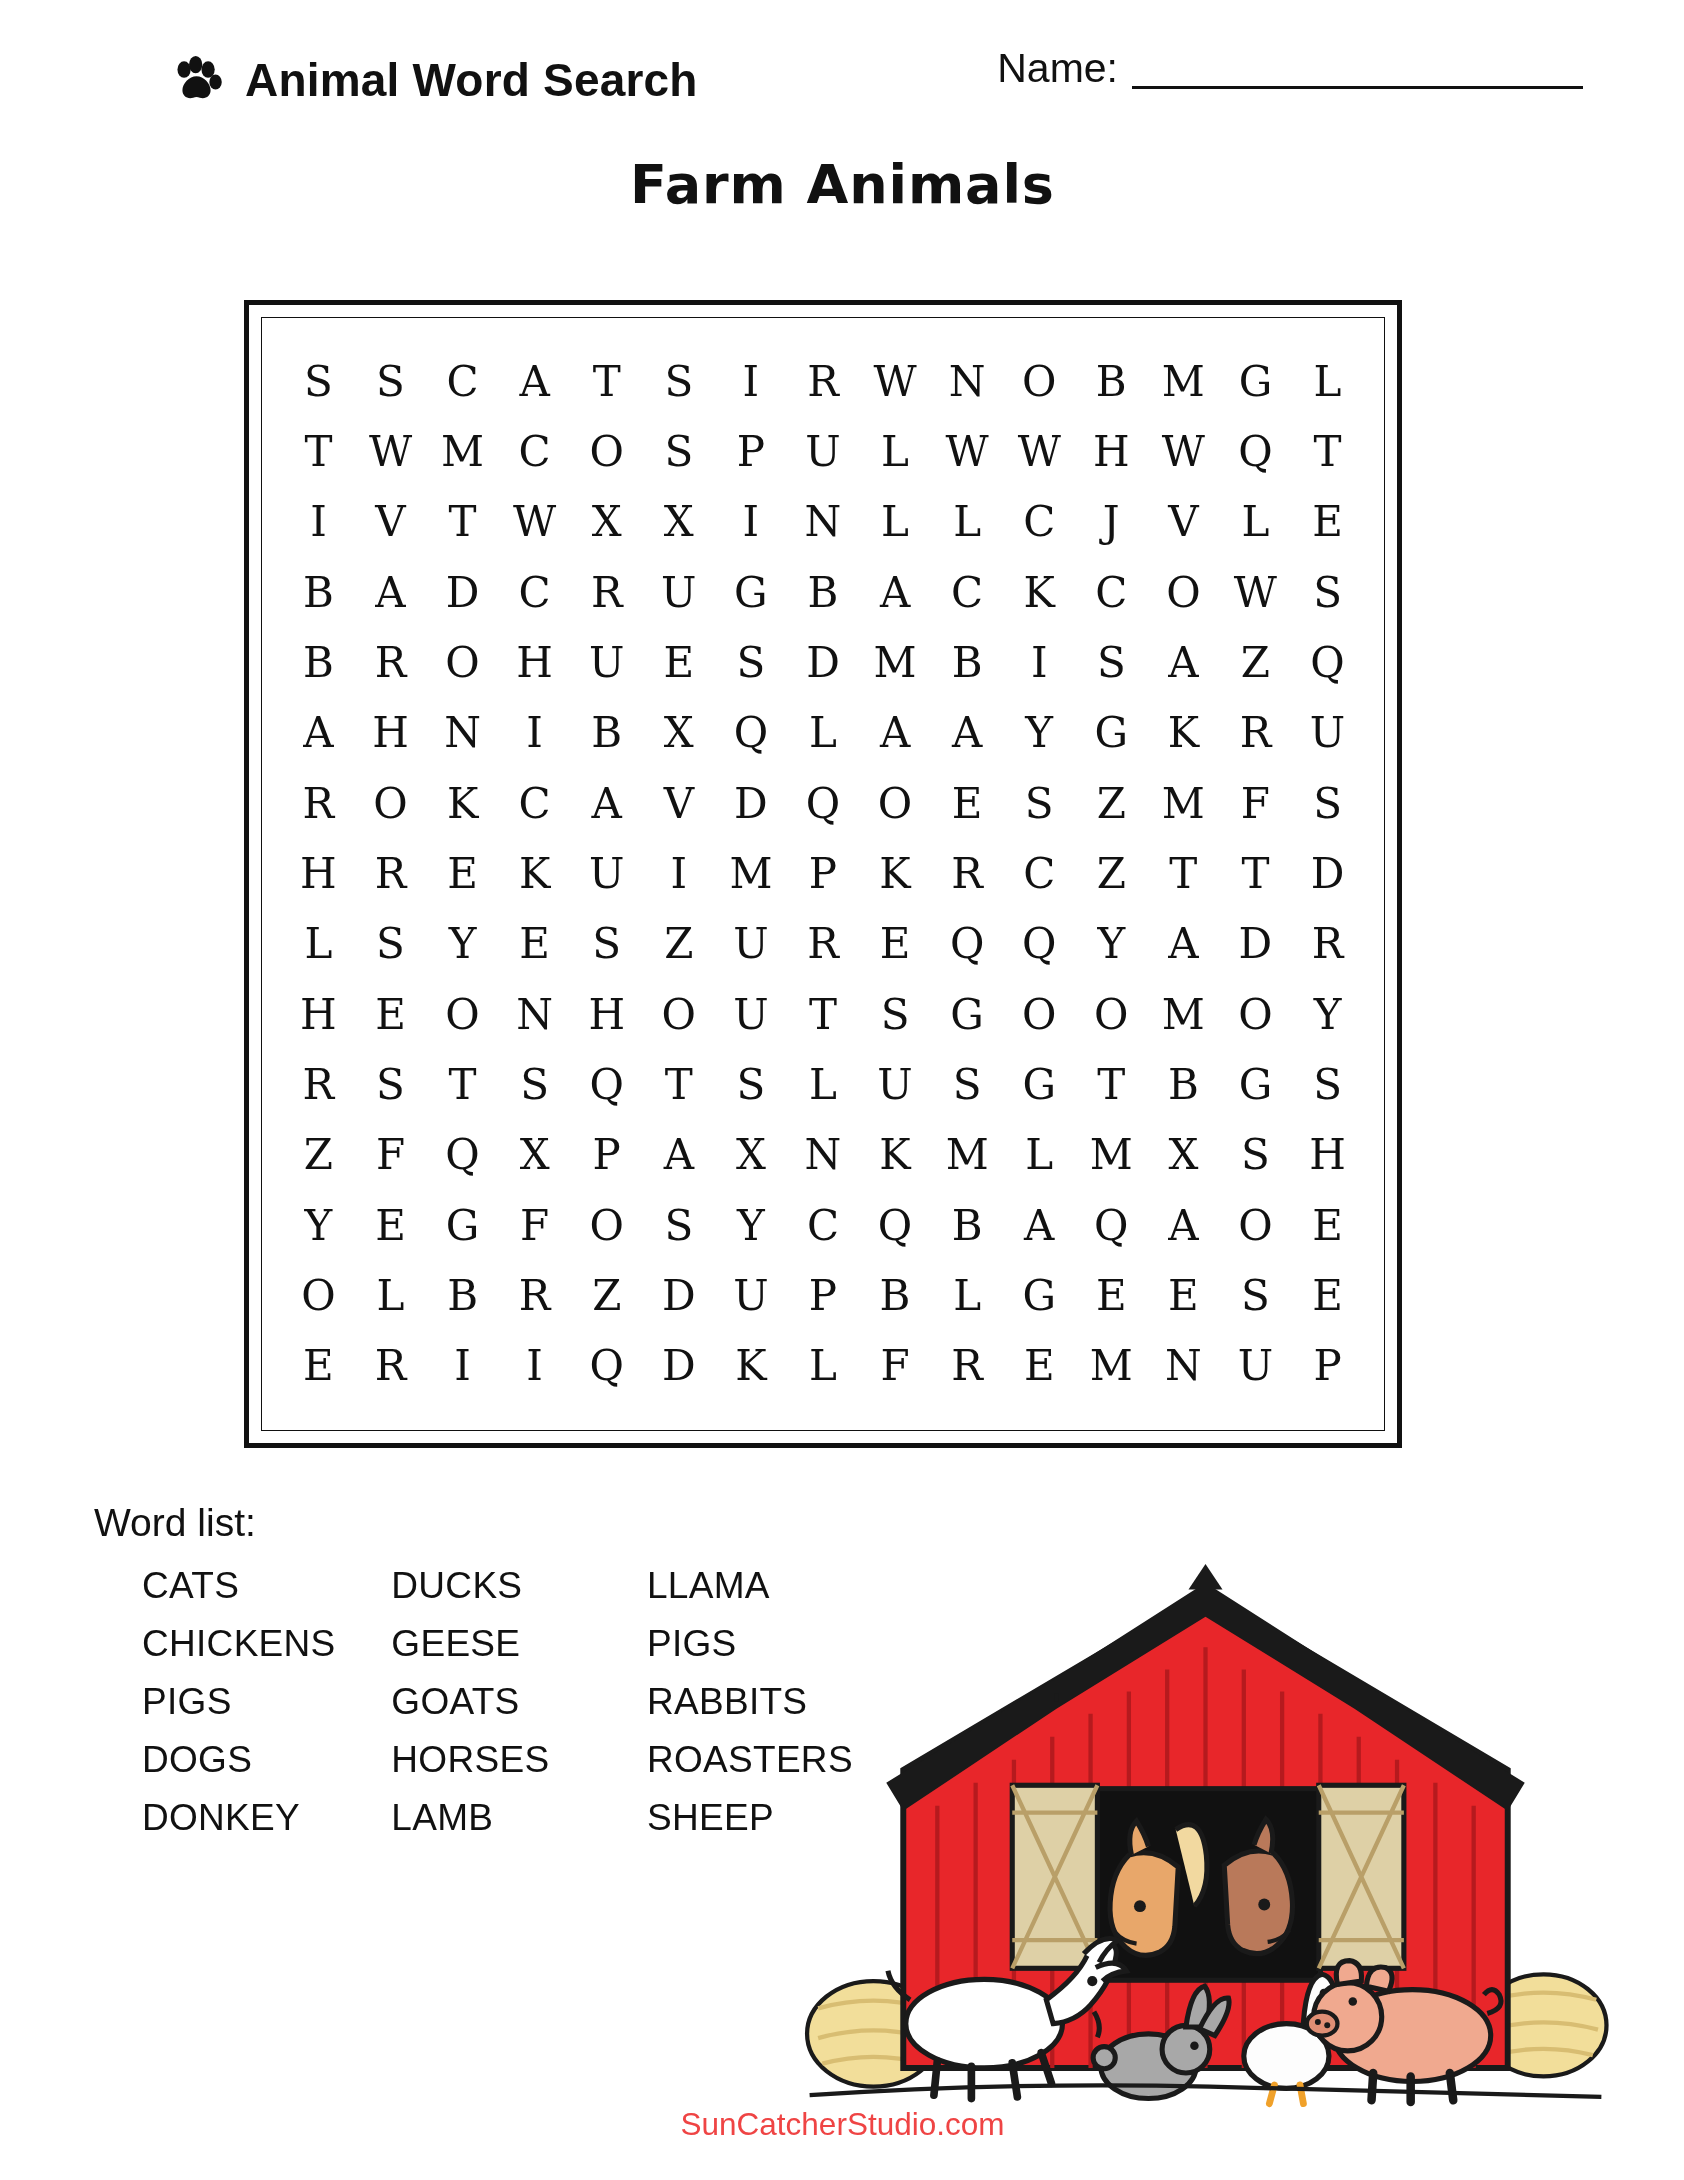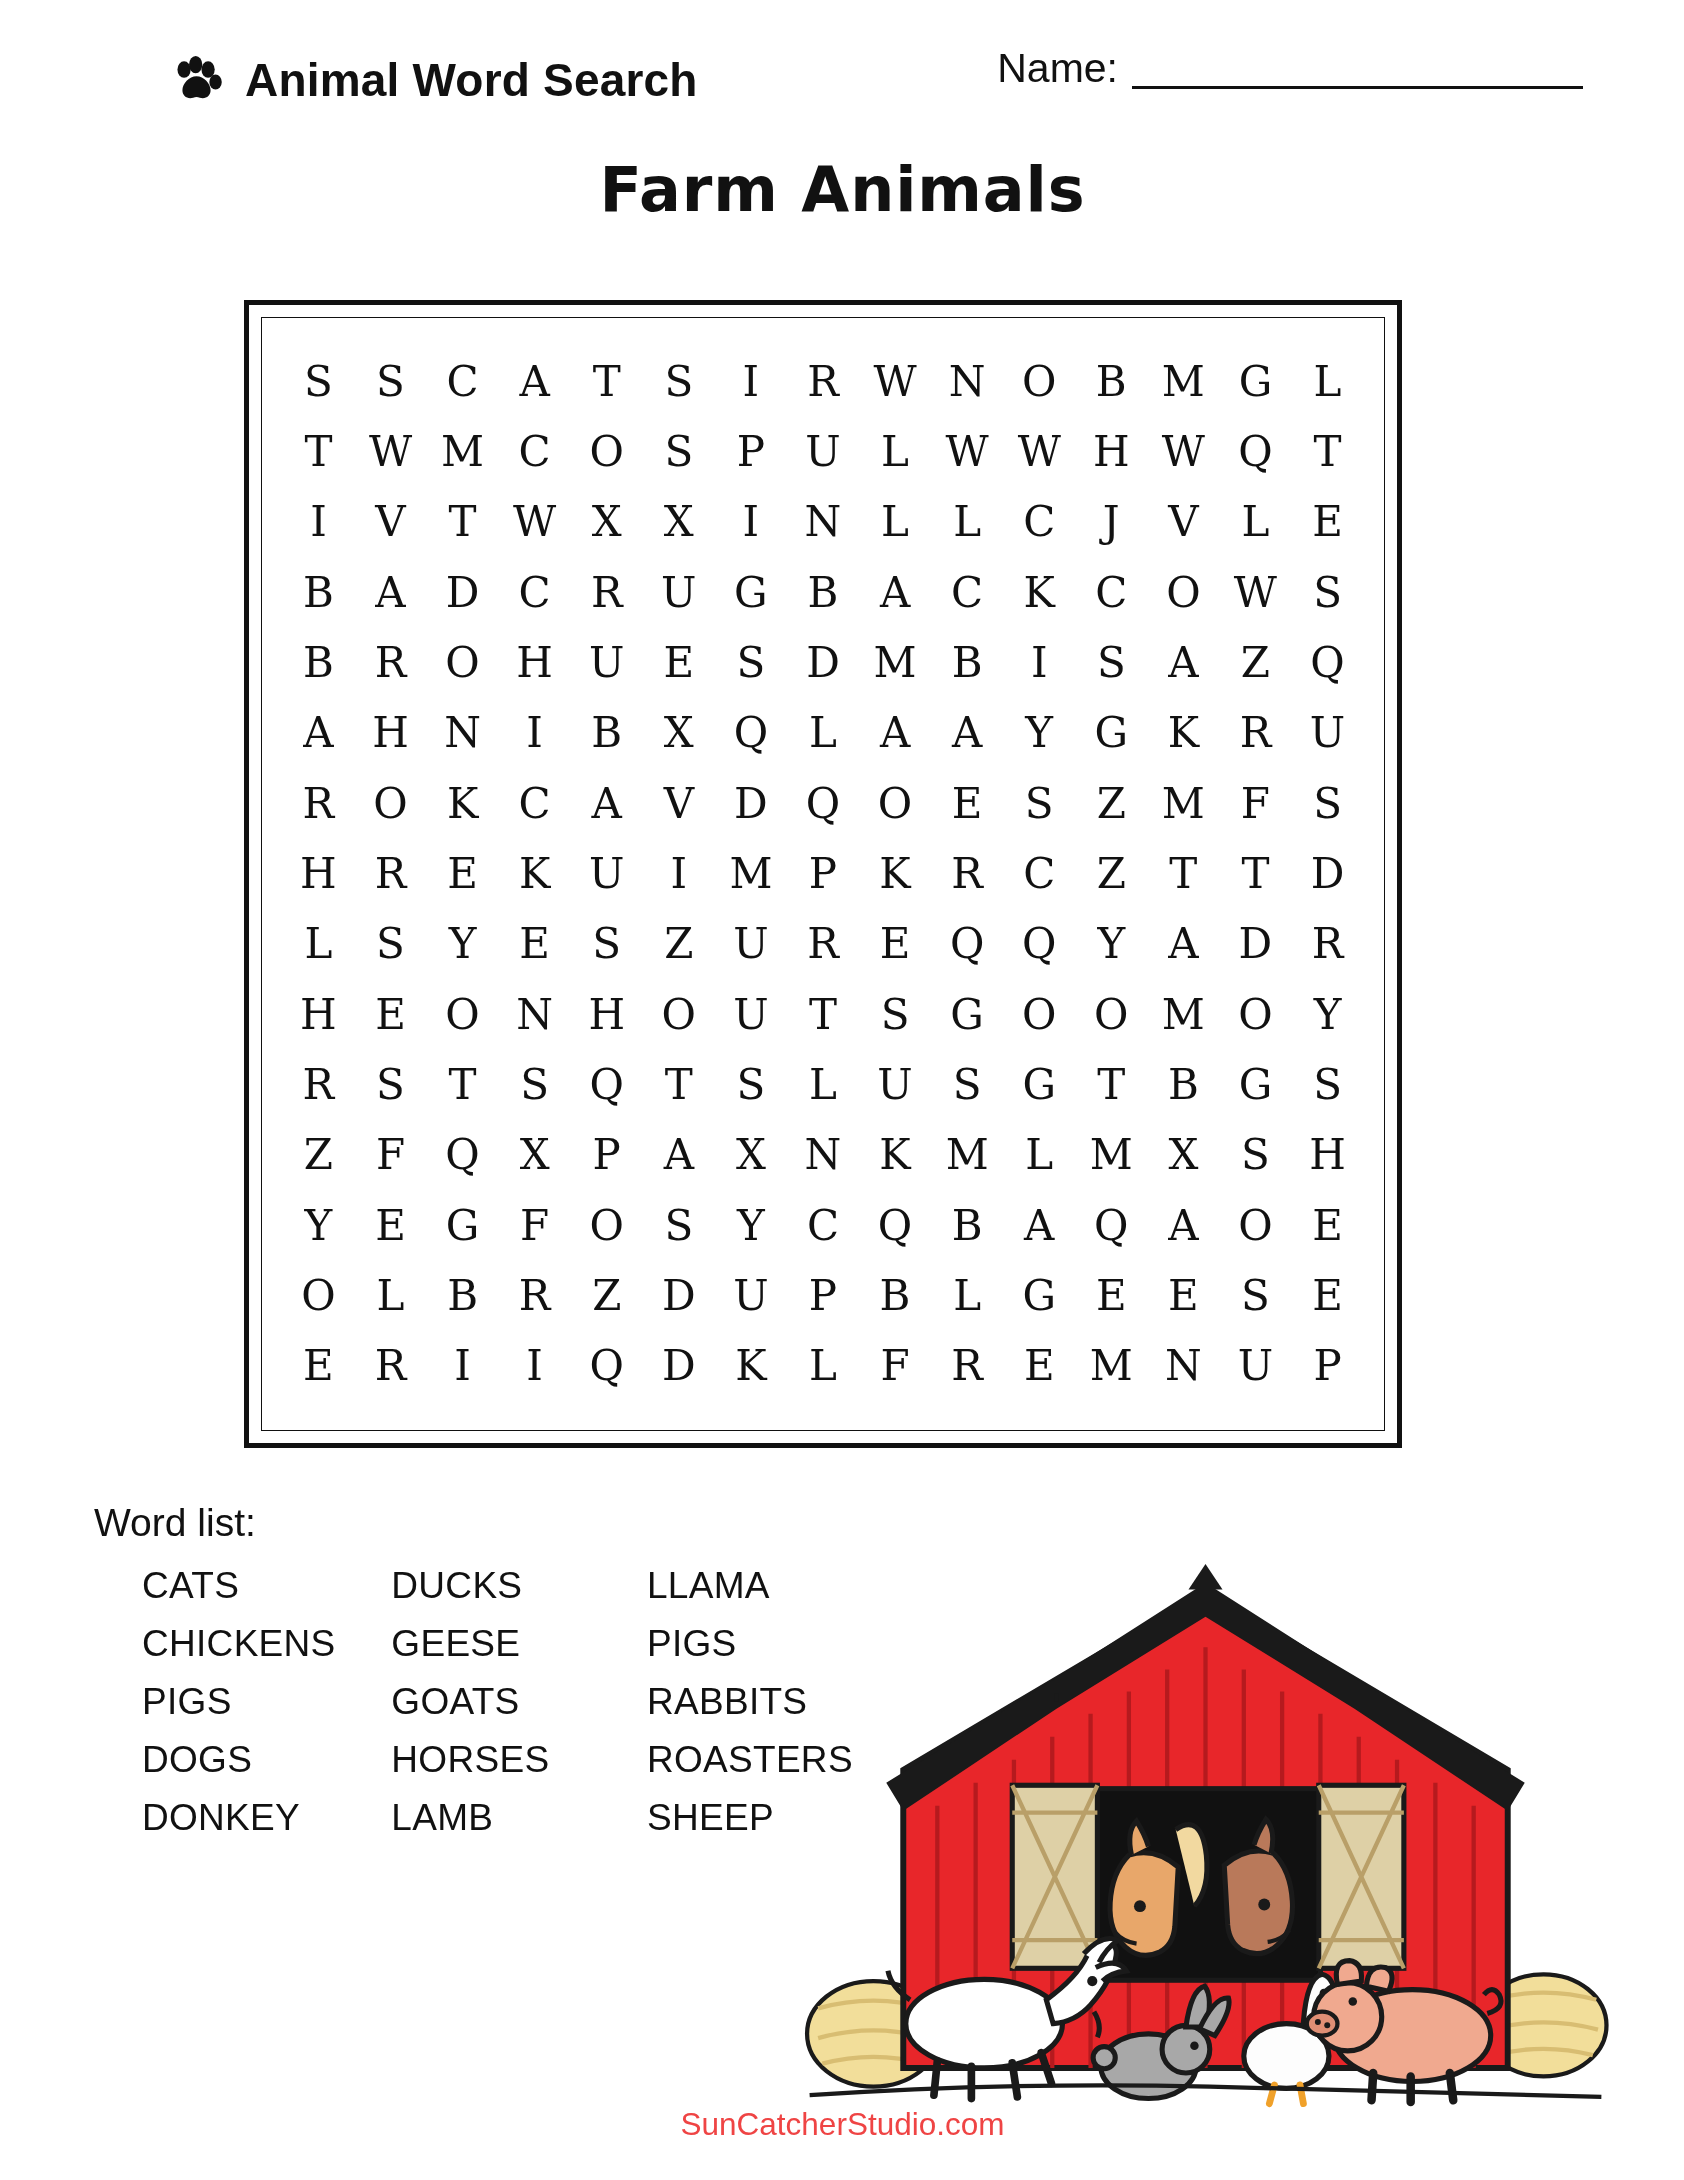--- a/index.html
+++ b/index.html
@@ -59,21 +59,21 @@
 
   
   .puzzle-title {
     position: absolute;
     top: 153px;
     left: 0;
     width: 100%;
     text-align: center;
     font-family: "DejaVu Sans", sans-serif;
     font-weight: 700;
-    font-size: 62px;
+    font-size: 54px;
     letter-spacing: 0.9px;
   }
 
   
   .grid-outer {
     position: absolute;
     left: 244px;
     top: 300px;
     width: 1158px;
     height: 1148px;

